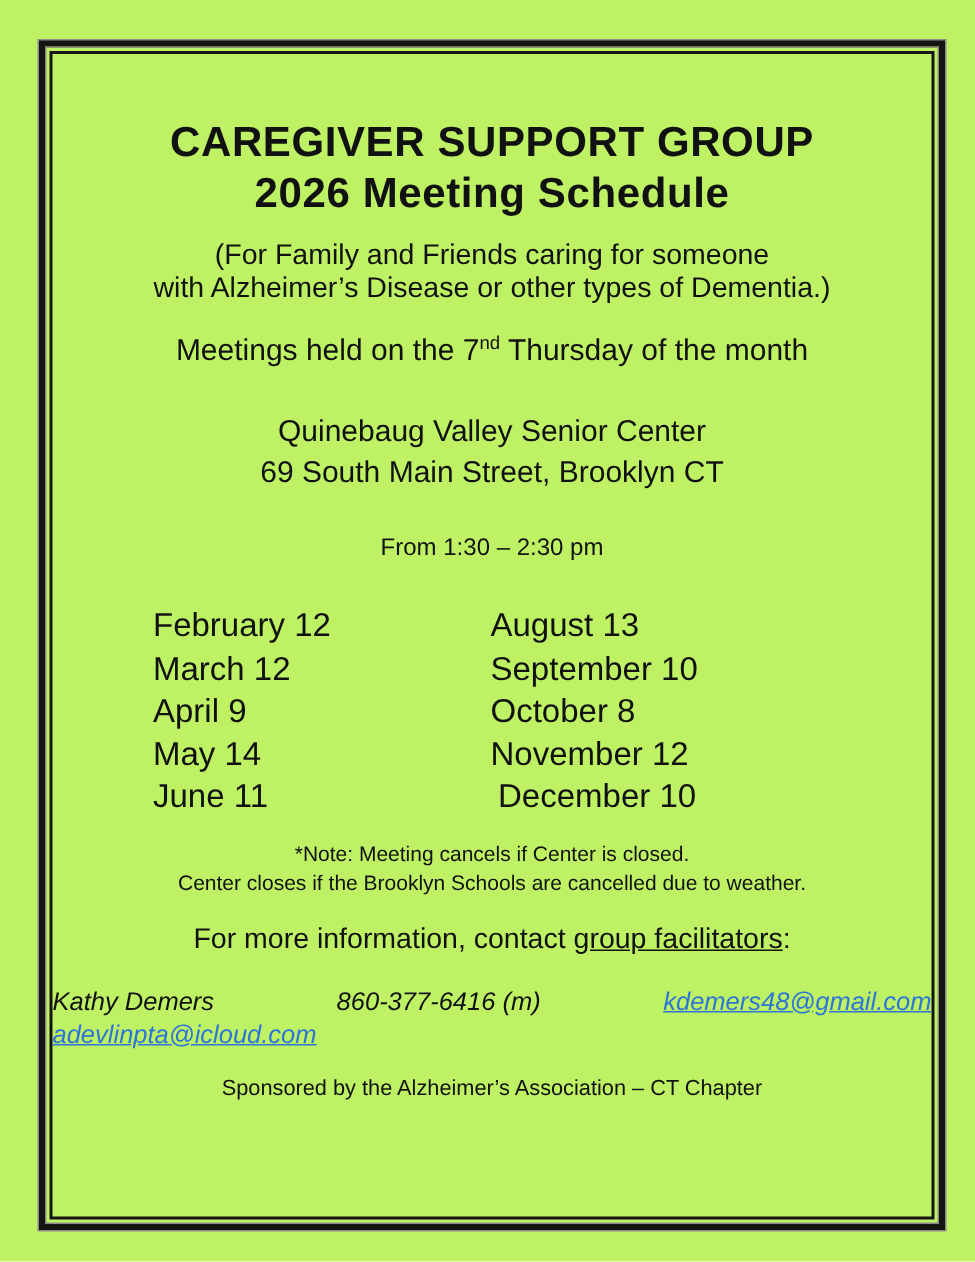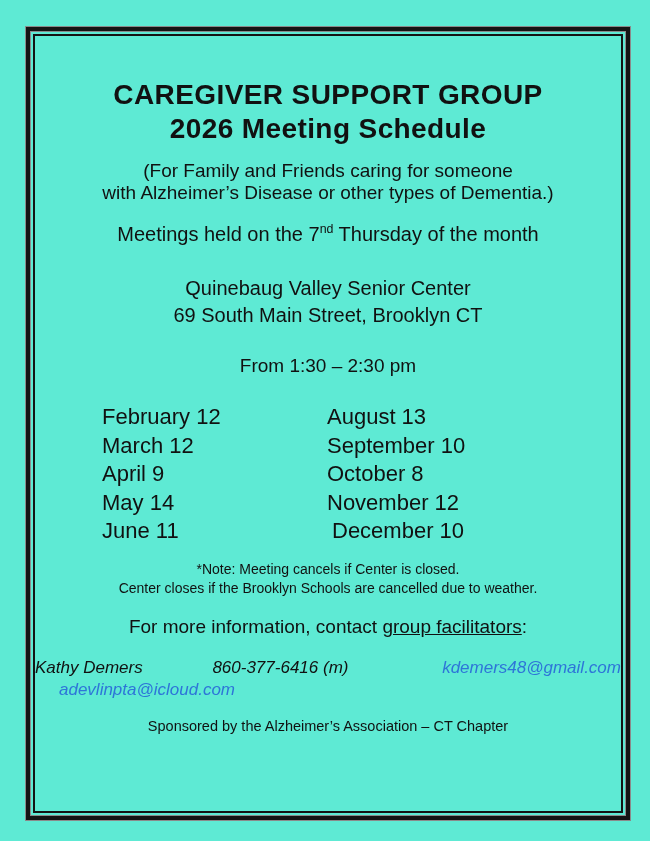--- a/index.html
+++ b/index.html
@@ -3,21 +3,21 @@
 <meta charset="utf-8">
 <style>
   * { margin: 0; padding: 0; box-sizing: border-box; }
   html, body { background: #ffffff; }
   body {
     width: 650px; height: 841px;
     position: relative;
     font-family: "Liberation Sans", "DejaVu Sans", sans-serif;
     color: #111111;
   }
-  .page { position: absolute; inset: 0; background: #5eead4; }
+  .page { position: absolute; inset: 0; background: #bef264; }
 
   
   .frame {
     position: absolute;
     inset: 27px 20px 21px 26px;
     border: 4px solid #141414;
     box-shadow: 0 0 0 1px #8a8a8a, inset 0 0 0 1px #8a8a8a;
   }
   .frame-inner {
     position: absolute;
@@ -37,42 +37,42 @@
   }
   .line { display: block; }
 
   .subtitle { margin-top: 14px; font-size: 19px; line-height: 22px; }
 
   .frequency { margin-top: 18px; font-size: 20px; line-height: 25px; }
   .frequency sup { font-size: 0.62em; vertical-align: super; line-height: 0; }
 
   .venue { margin-top: 28px; font-size: 20px; line-height: 27px; }
 
-  .time { margin-top: 24px; font-size: 19px; line-height: 25px; }
+  .time { margin-top: 24px; font-size: 16px; line-height: 25px; }
 
   .schedule {
     margin: 25px 0 0 67px;
     font-size: 22px;
     line-height: 28.5px;
     text-align: left;
   }
   .schedule-row { display: grid; grid-template-columns: 225px auto; }
   .schedule-row:last-child .cell-right { padding-left: 5px; }
 
   .note { margin-top: 14px; font-size: 14px; line-height: 19px; }
 
   .contact-heading { margin-top: 17px; font-size: 19px; line-height: 24px; }
   .contact-heading .ul { text-decoration: underline; }
 
   .facilitators { margin-top: 18px; font-size: 17px; line-height: 22px; font-style: italic; }
   .facilitator-row { display: flex; justify-content: space-between; column-gap: 12px; white-space: nowrap; }
   .email-link {
     color: var(--link-color, #2e75d8);
+    text-decoration: underline;
     cursor: pointer;
-    margin-left: 24px;
   }
 
   .sponsor { margin-top: 16px; font-size: 14.5px; line-height: 19px; }
 </style>
 </head>
 <body>
 
 <div class="page">
   <div class="frame">
     <div class="frame-inner">

